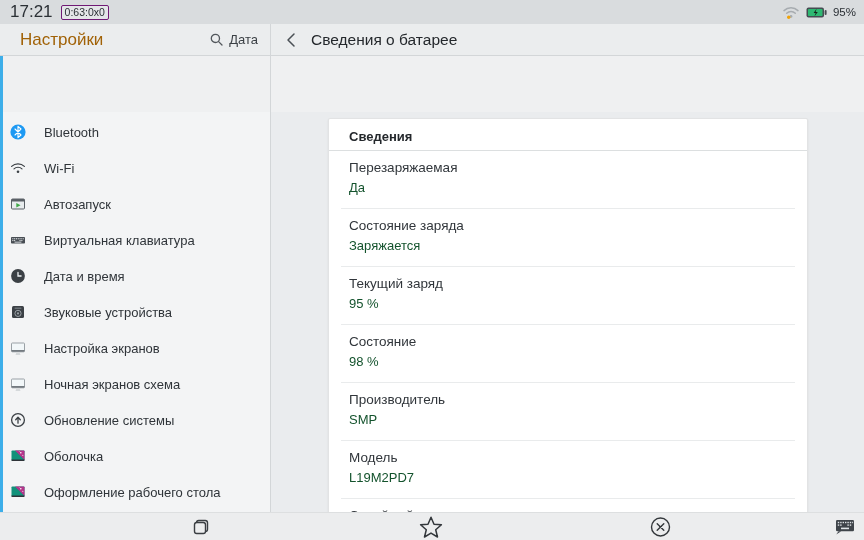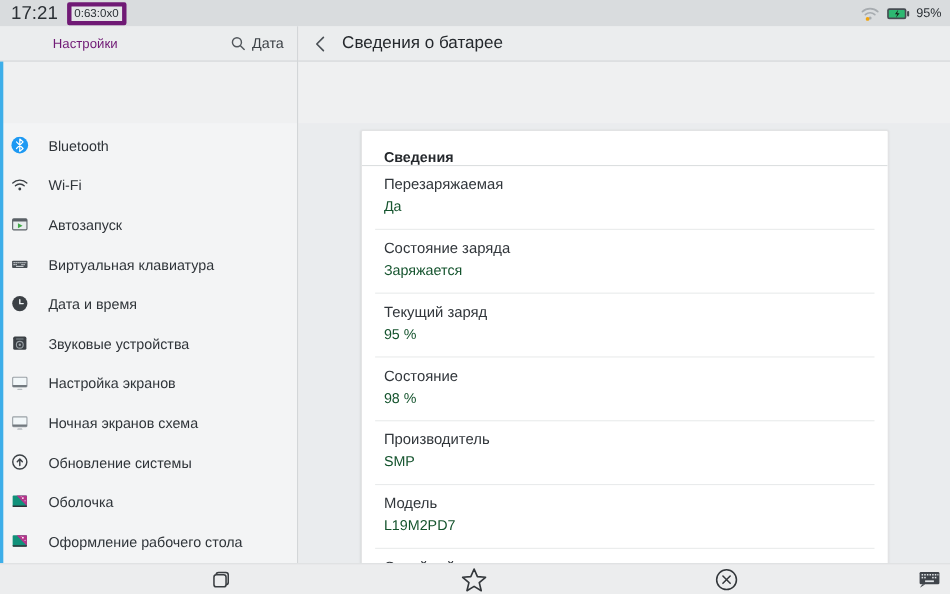--- a/index.html
+++ b/index.html
@@ -8,51 +8,51 @@
     position:relative; width:864px; height:540px; overflow:hidden;
     font-family:"Liberation Sans", sans-serif; background:#eff0f1; color:#31363b;
   }
   
   .statusbar {
     position:absolute; top:0; left:0; width:864px; height:24px;
     background:#d9dcde; display:flex; align-items:center; padding:0 8px 0 10px;
   }
   .sb-left { display:flex; align-items:center; gap:8px; }
   .sb-time { font-size:17px; color:#2b3035; }
-  .sb-session { font-size:10.5px; color:#2b3035; border:4px solid #701a75; border-radius:2px; padding:0px 3px; line-height:13px; background:#e4e6e8; }
+  .sb-session { font-size:10.5px; color:#2b3035; border:1px solid #701a75; border-radius:2px; padding:0px 3px; line-height:13px; background:#e4e6e8; }
   .sb-right { margin-left:auto; display:flex; align-items:center; gap:6px; }
   .sb-batt-pct { font-size:11.5px; color:#2b3035; }
   
   .hdr {
     position:absolute; top:24px; height:32px; background:#ebedee;
     border-bottom:1px solid #d3d6d8; display:flex; align-items:center;
   }
   .hdr-side { left:0; width:270px; padding:0 12px 0 20px; }
   .hdr-main { left:271px; width:593px; padding-left:15px; }
-  .side-title { font-size:12px; color:#701a75;margin-left:28px; }
+  .side-title { font-size:17px; color:#a16207; }
   .search-btn { margin-left:auto; display:flex; align-items:center; gap:6px; cursor:default; }
   .search-lbl { font-size:13px; color:#3a3f44; }
   .main-title { font-size:15.5px; color:#24282c; margin-left:15px; }
   
   .main { position:absolute; top:56px; left:0; width:864px; height:456px; overflow:hidden; }
   .vsep { position:absolute; top:24px; left:270px; width:1px; height:488px; background:#d3d6d8; }
   .sidebar { position:absolute; left:0; top:56px; width:270px; height:456px; background:#f3f4f5; overflow:hidden; }
   .scrollhint { position:absolute; left:0; top:56px; width:3px; height:456px; background:#3daee9; }
   .side-item { height:36px; display:flex; align-items:center; padding-left:10px; gap:18px; cursor:default; }
   .side-item .icn { width:16px; height:16px; display:flex; align-items:center; justify-content:center; flex:0 0 16px; }
   .side-item .lbl { font-size:13px; color:#2f3439; white-space:nowrap; }
   .side-list { padding-top:2px; }
   
   .content { position:absolute; left:271px; top:56px; width:593px; height:456px; background:#eaecee; overflow:hidden; }
   .card {
     position:absolute; left:57px; top:6px; width:480px; height:460px;
     background:#ffffff; border:1px solid #e2e3e4; border-radius:2px;
     box-shadow:0 1px 2px rgba(0,0,0,0.08); overflow:hidden;
   }
-  .card-hdr { height:32px; display:flex; align-items:flex-end; padding:0 20px; border-bottom:1px solid #dcdfe0; }
+  .card-hdr { height:32px; display:flex; align-items:flex-start; padding:10px 20px; border-bottom:1px solid #dcdfe0; }
   .card-hdr span { font-size:13px; font-weight:bold; color:#24282c; }
   .row { height:58px; position:relative; padding:9px 20px 0 20px; }
   .row .r-label { font-size:13.5px; color:#31363b; margin-bottom:5px; }
   .row .r-value { font-size:13px; color:#14532d; }
   .row .r-sep { position:absolute; left:12px; right:12px; bottom:0; height:1px; background:#e9ebec; }
   
   .bottombar {
     position:absolute; left:0; bottom:0; width:864px; height:28px;
     background:#ecedee; border-top:1px solid #dddfe0;
   }

